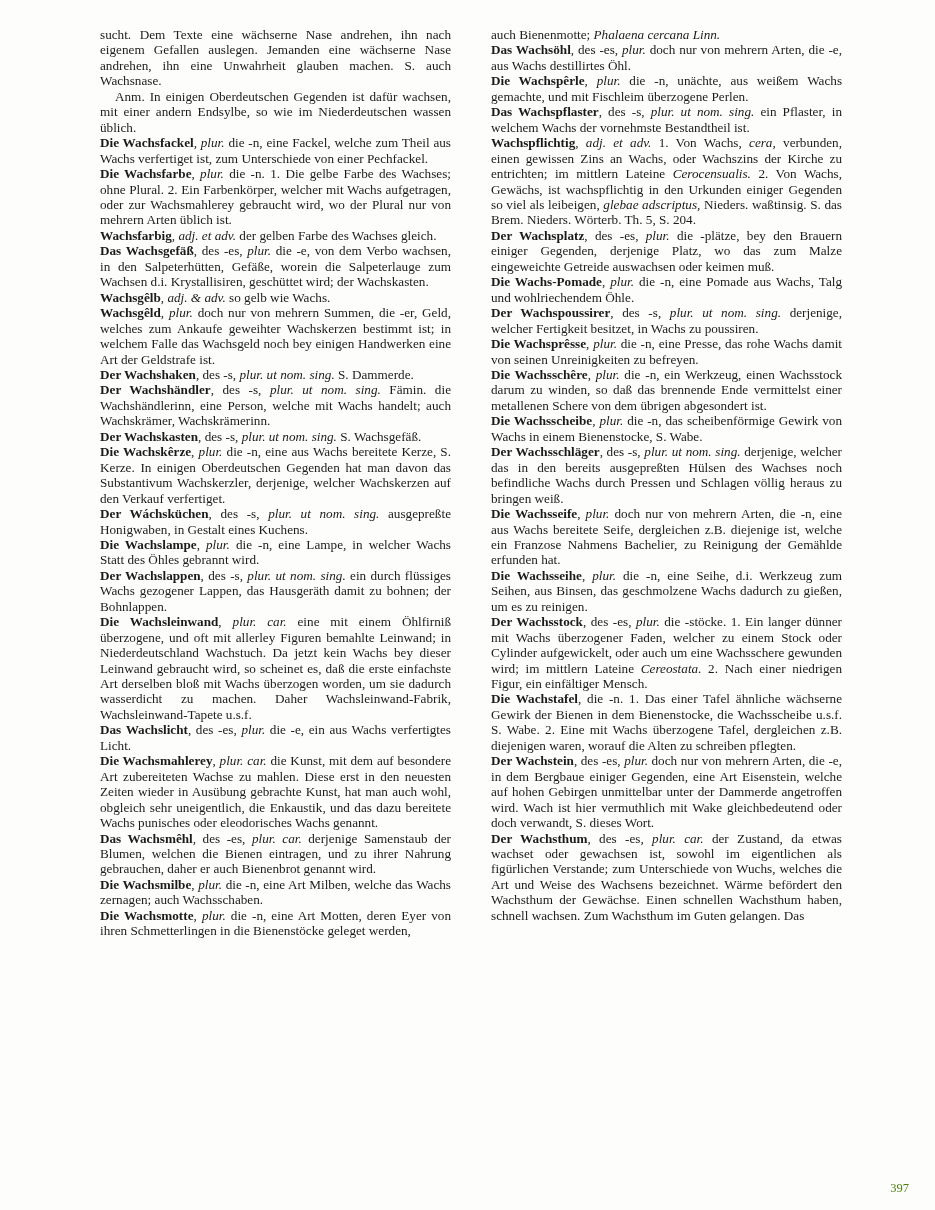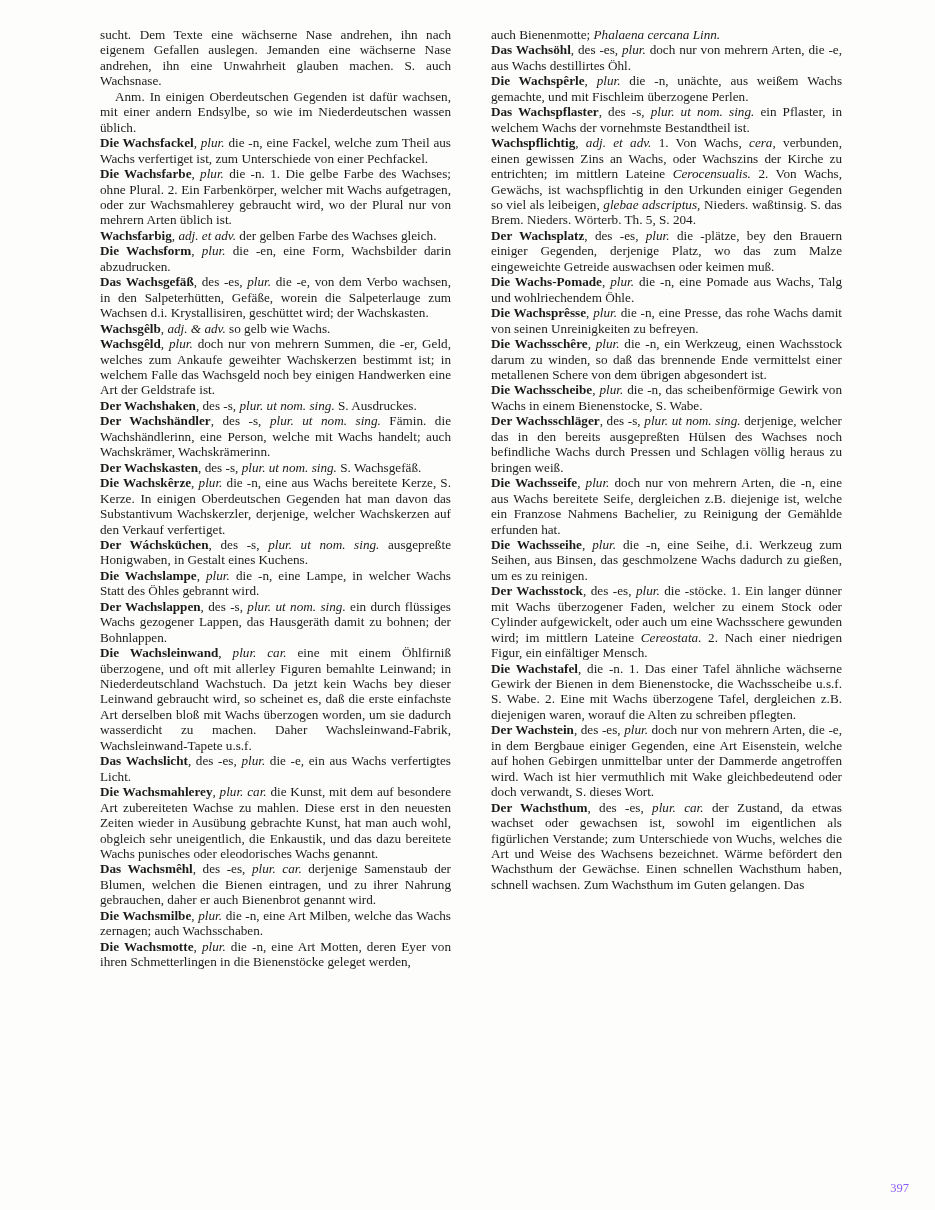--- a/index.html
+++ b/index.html
@@ -37,39 +37,38 @@
   .entry { margin: 0; padding: 0; }
   .entry.indent { text-indent: 15px; font-family: Liberation Serif, serif; }
   .bold { font-weight: bold; }
   .italic { font-style: italic; }
   .normal { font-weight: normal; font-style: normal; }
   .page-number {
     position: absolute;
     right: 26px;
     bottom: 14px;
     font-size: 12.5px;
-    color: #8b5cf6;
+    color: #4d7c0f;
   }
 </style>
 </head>
 <body>
 
 <div class="page">
   <div class="columns">
     <div class="column">
         <p class="entry"><span class="normal">sucht. Dem Texte eine wächserne Nase andrehen, ihn nach eigenem Gefallen auslegen. Jemanden eine wächserne Nase andrehen, ihn eine Unwahrheit glauben machen. S. auch Wachsnase.</span></p>
         <p class="entry indent"><span class="normal">Anm. In einigen Oberdeutschen Gegenden ist dafür wachsen, mit einer andern Endsylbe, so wie im Niederdeutschen wassen üblich.</span></p>
         <p class="entry"><span class="bold">Die Wachsfackel</span><span class="normal">, </span><span class="italic">plur.</span><span class="normal"> die -n, eine Fackel, welche zum Theil aus Wachs verfertiget ist, zum Unterschiede von einer Pechfackel.</span></p>
         <p class="entry"><span class="bold">Die Wachsfarbe</span><span class="normal">, </span><span class="italic">plur.</span><span class="normal"> die -n. 1. Die gelbe Farbe des Wachses; ohne Plural. 2. Ein Farbenkörper, welcher mit Wachs aufgetragen, oder zur Wachsmahlerey gebraucht wird, wo der Plural nur von mehrern Arten üblich ist.</span></p>
         <p class="entry"><span class="bold">Wachsfarbig</span><span class="normal">, </span><span class="italic">adj. et adv.</span><span class="normal"> der gelben Farbe des Wachses gleich.</span></p>
-        <p class="entry"><span class="bold">Die Wachsform</span><span class="normal">, </span><span class="italic">plur.</span><span class="normal"> die -en, eine Form, Wachsbilder darin abzudrucken.</span></p>
         <p class="entry"><span class="bold">Das Wachsgefäß</span><span class="normal">, des -es, </span><span class="italic">plur.</span><span class="normal"> die -e, von dem Verbo wachsen, in den Salpeterhütten, Gefäße, worein die Salpeterlauge zum Wachsen d.i. Krystallisiren, geschüttet wird; der Wachskasten.</span></p>
         <p class="entry"><span class="bold">Wachsgêlb</span><span class="normal">, </span><span class="italic">adj. &amp; adv.</span><span class="normal"> so gelb wie Wachs.</span></p>
         <p class="entry"><span class="bold">Wachsgêld</span><span class="normal">, </span><span class="italic">plur.</span><span class="normal"> doch nur von mehrern Summen, die -er, Geld, welches zum Ankaufe geweihter Wachskerzen bestimmt ist; in welchem Falle das Wachsgeld noch bey einigen Handwerken eine Art der Geldstrafe ist.</span></p>
-        <p class="entry"><span class="bold">Der Wachshaken</span><span class="normal">, des -s, </span><span class="italic">plur. ut nom. sing.</span><span class="normal"> S. Ausdruckes.</span></p>
+        <p class="entry"><span class="bold">Der Wachshaken</span><span class="normal">, des -s, </span><span class="italic">plur. ut nom. sing.</span><span class="normal"> S. Dammerde.</span></p>
         <p class="entry"><span class="bold">Der Wachshändler</span><span class="normal">, des -s, </span><span class="italic">plur. ut nom. sing.</span><span class="normal"> Fämin. die Wachshändlerinn, eine Person, welche mit Wachs handelt; auch Wachskrämer, Wachskrämerinn.</span></p>
         <p class="entry"><span class="bold">Der Wachskasten</span><span class="normal">, des -s, </span><span class="italic">plur. ut nom. sing.</span><span class="normal"> S. Wachsgefäß.</span></p>
         <p class="entry"><span class="bold">Die Wachskêrze</span><span class="normal">, </span><span class="italic">plur.</span><span class="normal"> die -n, eine aus Wachs bereitete Kerze, S. Kerze. In einigen Oberdeutschen Gegenden hat man davon das Substantivum Wachskerzler, derjenige, welcher Wachskerzen auf den Verkauf verfertiget.</span></p>
         <p class="entry"><span class="bold">Der Wáchsküchen</span><span class="normal">, des -s, </span><span class="italic">plur. ut nom. sing.</span><span class="normal"> ausgepreßte Honigwaben, in Gestalt eines Kuchens.</span></p>
         <p class="entry"><span class="bold">Die Wachslampe</span><span class="normal">, </span><span class="italic">plur.</span><span class="normal"> die -n, eine Lampe, in welcher Wachs Statt des Öhles gebrannt wird.</span></p>
         <p class="entry"><span class="bold">Der Wachslappen</span><span class="normal">, des -s, </span><span class="italic">plur. ut nom. sing.</span><span class="normal"> ein durch flüssiges Wachs gezogener Lappen, das Hausgeräth damit zu bohnen; der Bohnlappen.</span></p>
         <p class="entry"><span class="bold">Die Wachsleinwand</span><span class="normal">, </span><span class="italic">plur. car.</span><span class="normal"> eine mit einem Öhlfirniß überzogene, und oft mit allerley Figuren bemahlte Leinwand; in Niederdeutschland Wachstuch. Da jetzt kein Wachs bey dieser Leinwand gebraucht wird, so scheinet es, daß die erste einfachste Art derselben bloß mit Wachs überzogen worden, um sie dadurch wasserdicht zu machen. Daher Wachsleinwand-Fabrik, Wachsleinwand-Tapete u.s.f.</span></p>
         <p class="entry"><span class="bold">Das Wachslicht</span><span class="normal">, des -es, </span><span class="italic">plur.</span><span class="normal"> die -e, ein aus Wachs verfertigtes Licht.</span></p>
         <p class="entry"><span class="bold">Die Wachsmahlerey</span><span class="normal">, </span><span class="italic">plur. car.</span><span class="normal"> die Kunst, mit dem auf besondere Art zubereiteten Wachse zu mahlen. Diese erst in den neuesten Zeiten wieder in Ausübung gebrachte Kunst, hat man auch wohl, obgleich sehr uneigentlich, die Enkaustik, und das dazu bereitete Wachs punisches oder eleodorisches Wachs genannt.</span></p>
         <p class="entry"><span class="bold">Das Wachsmêhl</span><span class="normal">, des -es, </span><span class="italic">plur. car.</span><span class="normal"> derjenige Samenstaub der Blumen, welchen die Bienen eintragen, und zu ihrer Nahrung gebrauchen, daher er auch Bienenbrot genannt wird.</span></p>
@@ -77,20 +76,21 @@
         <p class="entry"><span class="bold">Die Wachsmotte</span><span class="normal">, </span><span class="italic">plur.</span><span class="normal"> die -n, eine Art Motten, deren Eyer von ihren Schmetterlingen in die Bienenstöcke geleget werden,</span></p>
       </div>
     <div class="column">
         <p class="entry"><span class="normal">auch Bienenmotte; </span><span class="italic">Phalaena cercana Linn.</span></p>
         <p class="entry"><span class="bold">Das Wachsöhl</span><span class="normal">, des -es, </span><span class="italic">plur.</span><span class="normal"> doch nur von mehrern Arten, die -e, aus Wachs destillirtes Öhl.</span></p>
         <p class="entry"><span class="bold">Die Wachspêrle</span><span class="normal">, </span><span class="italic">plur.</span><span class="normal"> die -n, unächte, aus weißem Wachs gemachte, und mit Fischleim überzogene Perlen.</span></p>
         <p class="entry"><span class="bold">Das Wachspflaster</span><span class="normal">, des -s, </span><span class="italic">plur. ut nom. sing.</span><span class="normal"> ein Pflaster, in welchem Wachs der vornehmste Bestandtheil ist.</span></p>
         <p class="entry"><span class="bold">Wachspflichtig</span><span class="normal">, </span><span class="italic">adj. et adv.</span><span class="normal"> 1. Von Wachs, </span><span class="italic">cera,</span><span class="normal"> verbunden, einen gewissen Zins an Wachs, oder Wachszins der Kirche zu entrichten; im mittlern Lateine </span><span class="italic">Cerocensualis.</span><span class="normal"> 2. Von Wachs, Gewächs, ist wachspflichtig in den Urkunden einiger Gegenden so viel als leibeigen, </span><span class="italic">glebae adscriptus,</span><span class="normal"> Nieders. waßtinsig. S. das Brem. Nieders. Wörterb. Th. 5, S. 204.</span></p>
         <p class="entry"><span class="bold">Der Wachsplatz</span><span class="normal">, des -es, </span><span class="italic">plur.</span><span class="normal"> die -plätze, bey den Brauern einiger Gegenden, derjenige Platz, wo das zum Malze eingeweichte Getreide auswachsen oder keimen muß.</span></p>
         <p class="entry"><span class="bold">Die Wachs-Pomade</span><span class="normal">, </span><span class="italic">plur.</span><span class="normal"> die -n, eine Pomade aus Wachs, Talg und wohlriechendem Öhle.</span></p>
+        <p class="entry"><span class="bold">Der Wachspoussirer</span><span class="normal">, des -s, </span><span class="italic">plur. ut nom. sing.</span><span class="normal"> derjenige, welcher Fertigkeit besitzet, in Wachs zu poussiren.</span></p>
         <p class="entry"><span class="bold">Die Wachsprêsse</span><span class="normal">, </span><span class="italic">plur.</span><span class="normal"> die -n, eine Presse, das rohe Wachs damit von seinen Unreinigkeiten zu befreyen.</span></p>
         <p class="entry"><span class="bold">Die Wachsschêre</span><span class="normal">, </span><span class="italic">plur.</span><span class="normal"> die -n, ein Werkzeug, einen Wachsstock darum zu winden, so daß das brennende Ende vermittelst einer metallenen Schere von dem übrigen abgesondert ist.</span></p>
         <p class="entry"><span class="bold">Die Wachsscheibe</span><span class="normal">, </span><span class="italic">plur.</span><span class="normal"> die -n, das scheibenförmige Gewirk von Wachs in einem Bienenstocke, S. Wabe.</span></p>
         <p class="entry"><span class="bold">Der Wachsschläger</span><span class="normal">, des -s, </span><span class="italic">plur. ut nom. sing.</span><span class="normal"> derjenige, welcher das in den bereits ausgepreßten Hülsen des Wachses noch befindliche Wachs durch Pressen und Schlagen völlig heraus zu bringen weiß.</span></p>
         <p class="entry"><span class="bold">Die Wachsseife</span><span class="normal">, </span><span class="italic">plur.</span><span class="normal"> doch nur von mehrern Arten, die -n, eine aus Wachs bereitete Seife, dergleichen z.B. diejenige ist, welche ein Franzose Nahmens Bachelier, zu Reinigung der Gemählde erfunden hat.</span></p>
         <p class="entry"><span class="bold">Die Wachsseihe</span><span class="normal">, </span><span class="italic">plur.</span><span class="normal"> die -n, eine Seihe, d.i. Werkzeug zum Seihen, aus Binsen, das geschmolzene Wachs dadurch zu gießen, um es zu reinigen.</span></p>
         <p class="entry"><span class="bold">Der Wachsstock</span><span class="normal">, des -es, </span><span class="italic">plur.</span><span class="normal"> die -stöcke. 1. Ein langer dünner mit Wachs überzogener Faden, welcher zu einem Stock oder Cylinder aufgewickelt, oder auch um eine Wachsschere gewunden wird; im mittlern Lateine </span><span class="italic">Cereostata.</span><span class="normal"> 2. Nach einer niedrigen Figur, ein einfältiger Mensch.</span></p>
         <p class="entry"><span class="bold">Die Wachstafel</span><span class="normal">, die -n. 1. Das einer Tafel ähnliche wächserne Gewirk der Bienen in dem Bienenstocke, die Wachsscheibe u.s.f. S. Wabe. 2. Eine mit Wachs überzogene Tafel, dergleichen z.B. diejenigen waren, worauf die Alten zu schreiben pflegten.</span></p>
         <p class="entry"><span class="bold">Der Wachstein</span><span class="normal">, des -es, </span><span class="italic">plur.</span><span class="normal"> doch nur von mehrern Arten, die -e, in dem Bergbaue einiger Gegenden, eine Art Eisenstein, welche auf hohen Gebirgen unmittelbar unter der Dammerde angetroffen wird. Wach ist hier vermuthlich mit Wake gleichbedeutend oder doch verwandt, S. dieses Wort.</span></p>
         <p class="entry"><span class="bold">Der Wachsthum</span><span class="normal">, des -es, </span><span class="italic">plur. car.</span><span class="normal"> der Zustand, da etwas wachset oder gewachsen ist, sowohl im eigentlichen als figürlichen Verstande; zum Unterschiede von Wuchs, welches die Art und Weise des Wachsens bezeichnet. Wärme befördert den Wachsthum der Gewächse. Einen schnellen Wachsthum haben, schnell wachsen. Zum Wachsthum im Guten gelangen. Das</span></p>

